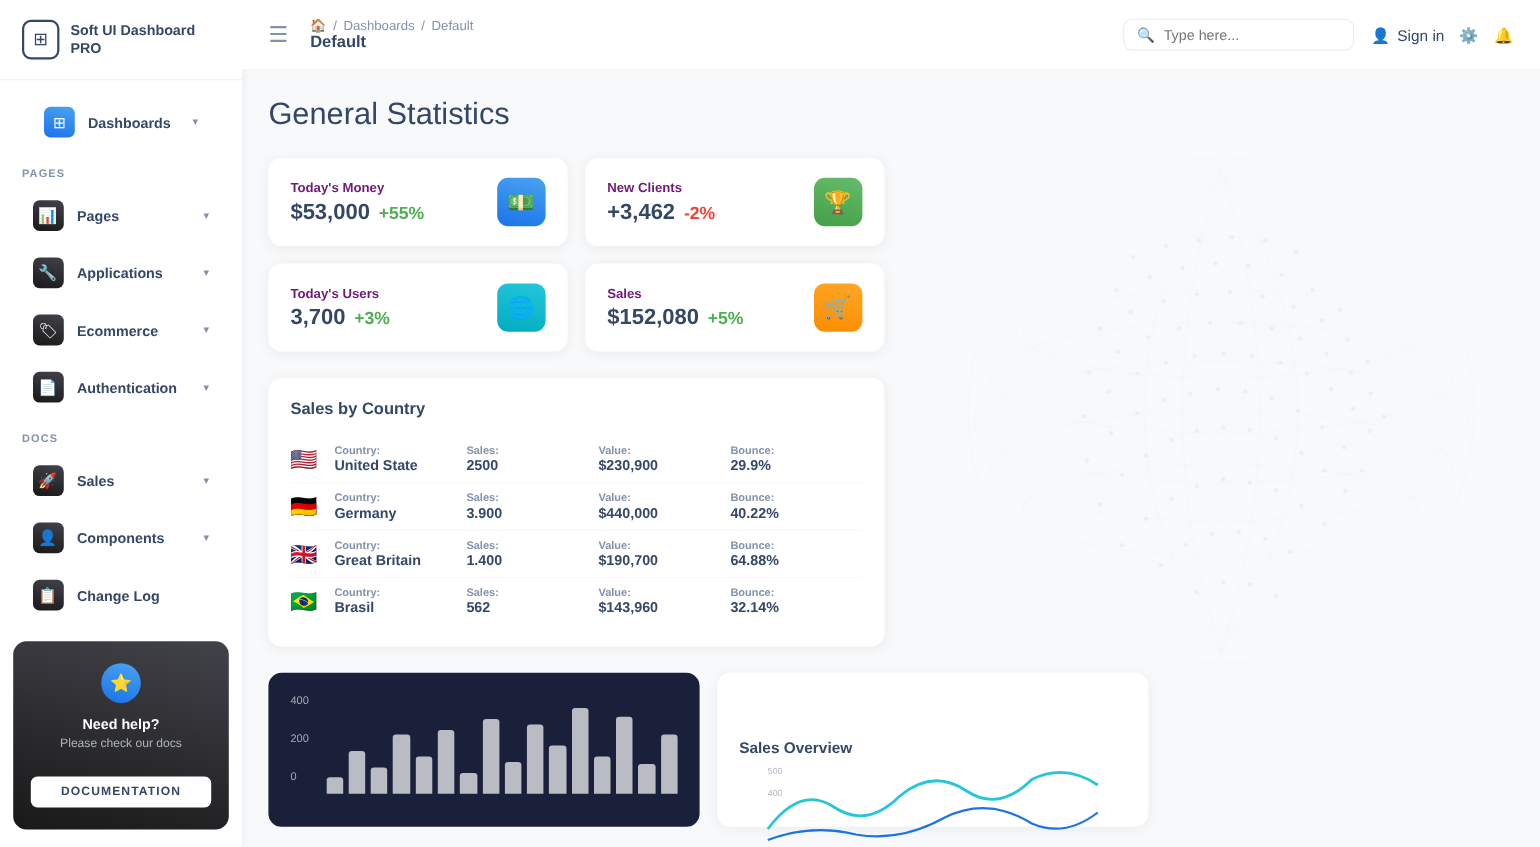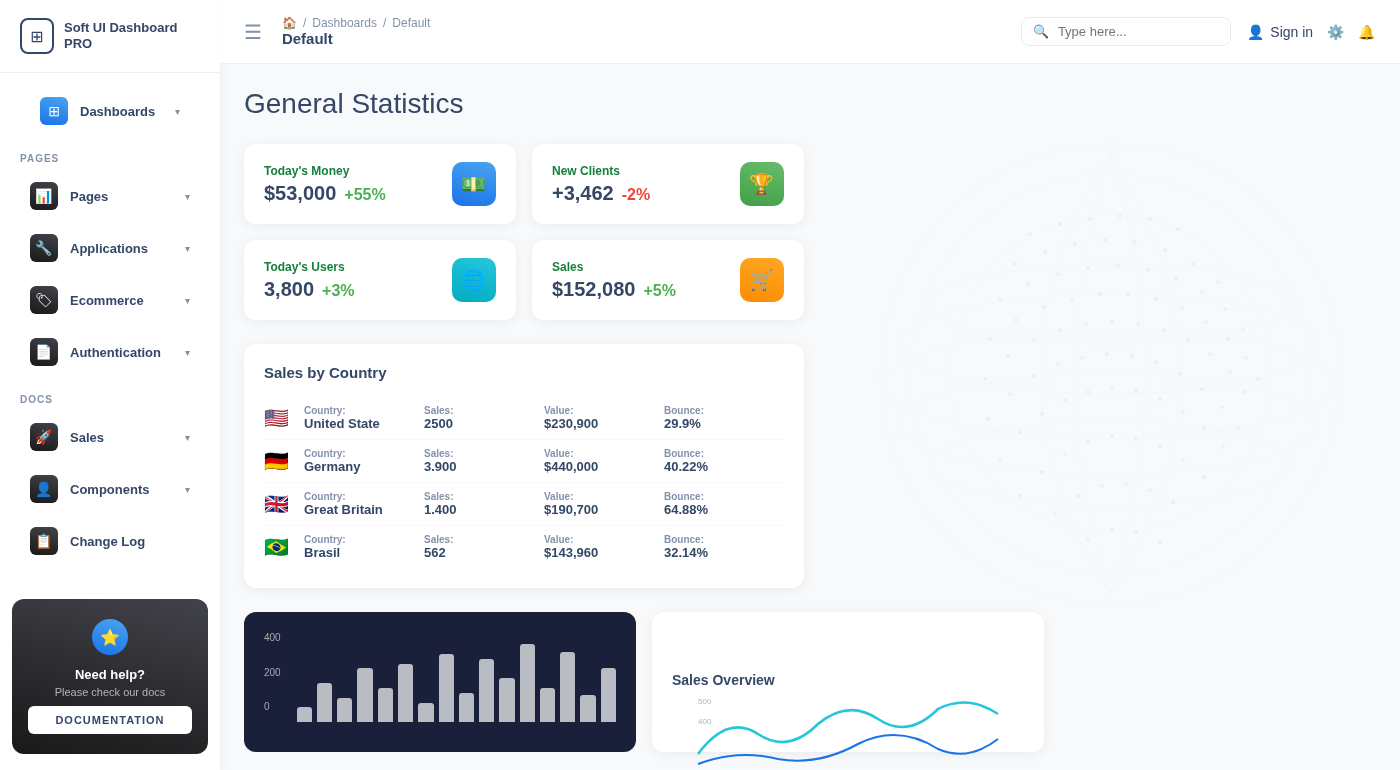--- a/index.html
+++ b/index.html
@@ -79,21 +79,21 @@
     }
     .help-star {
       width: 36px; height: 36px;
       background: linear-gradient(195deg, #49a3f1, #1A73E8);
       border-radius: 50%;
       display: flex; align-items: center; justify-content: center;
       margin: 0 auto 12px;
       font-size: 16px;
     }
     .help-title { font-size: 13px; font-weight: 700; margin-bottom: 4px; }
-    .help-sub { font-size: 11px; color: #adb5bd; margin-bottom: 8px; }
+    .help-sub { font-size: 11px; color: #adb5bd; margin-bottom: 24px; }
     .help-btn {
       background: #fff;
       color: #344767;
       border: none;
       border-radius: 6px;
       padding: 8px 20px;
       font-size: 11px;
       font-weight: 700;
       letter-spacing: 1px;
       cursor: pointer;
@@ -188,21 +188,21 @@
     .stat-card {
       background: #fff;
       border-radius: 12px;
       padding: 18px 20px;
       display: flex;
       align-items: center;
       justify-content: space-between;
       box-shadow: 0 2px 12px rgba(0,0,0,0.06);
     }
     .stat-info {}
-    .stat-label { font-size: 12px; color: #15803d; font-weight: 600; margin-bottom: 4px; }
+    .stat-label { font-size: 12px; color: #701a75; font-weight: 600; margin-bottom: 4px; }
     .stat-value { font-size: 20px; font-weight: 800; color: #344767; }
     .stat-change { font-size: 16px; font-weight: 700; }
     .stat-change.positive { color: #4CAF50; }
     .stat-change.negative { color: #f44336; }
     .stat-icon {
       width: 44px; height: 44px;
       border-radius: 10px;
       display: flex; align-items: center; justify-content: center;
       font-size: 20px; color: #fff;
       flex-shrink: 0;
@@ -549,21 +549,21 @@
             <span class="stat-change negative">-2%</span>
           </div>
         </div>
         <div class="stat-icon cyan">🏆</div>
       </div>
 
       <div class="stat-card">
         <div class="stat-info">
           <div class="stat-label">Today's Users</div>
           <div style="display:flex; align-items:baseline; gap:8px;">
-            <span class="stat-value">3,800</span>
+            <span class="stat-value">3,700</span>
             <span class="stat-change positive">+3%</span>
           </div>
         </div>
         <div class="stat-icon green">🌐</div>
       </div>
 
       <div class="stat-card">
         <div class="stat-info">
           <div class="stat-label">Sales</div>
           <div style="display:flex; align-items:baseline; gap:8px;">

